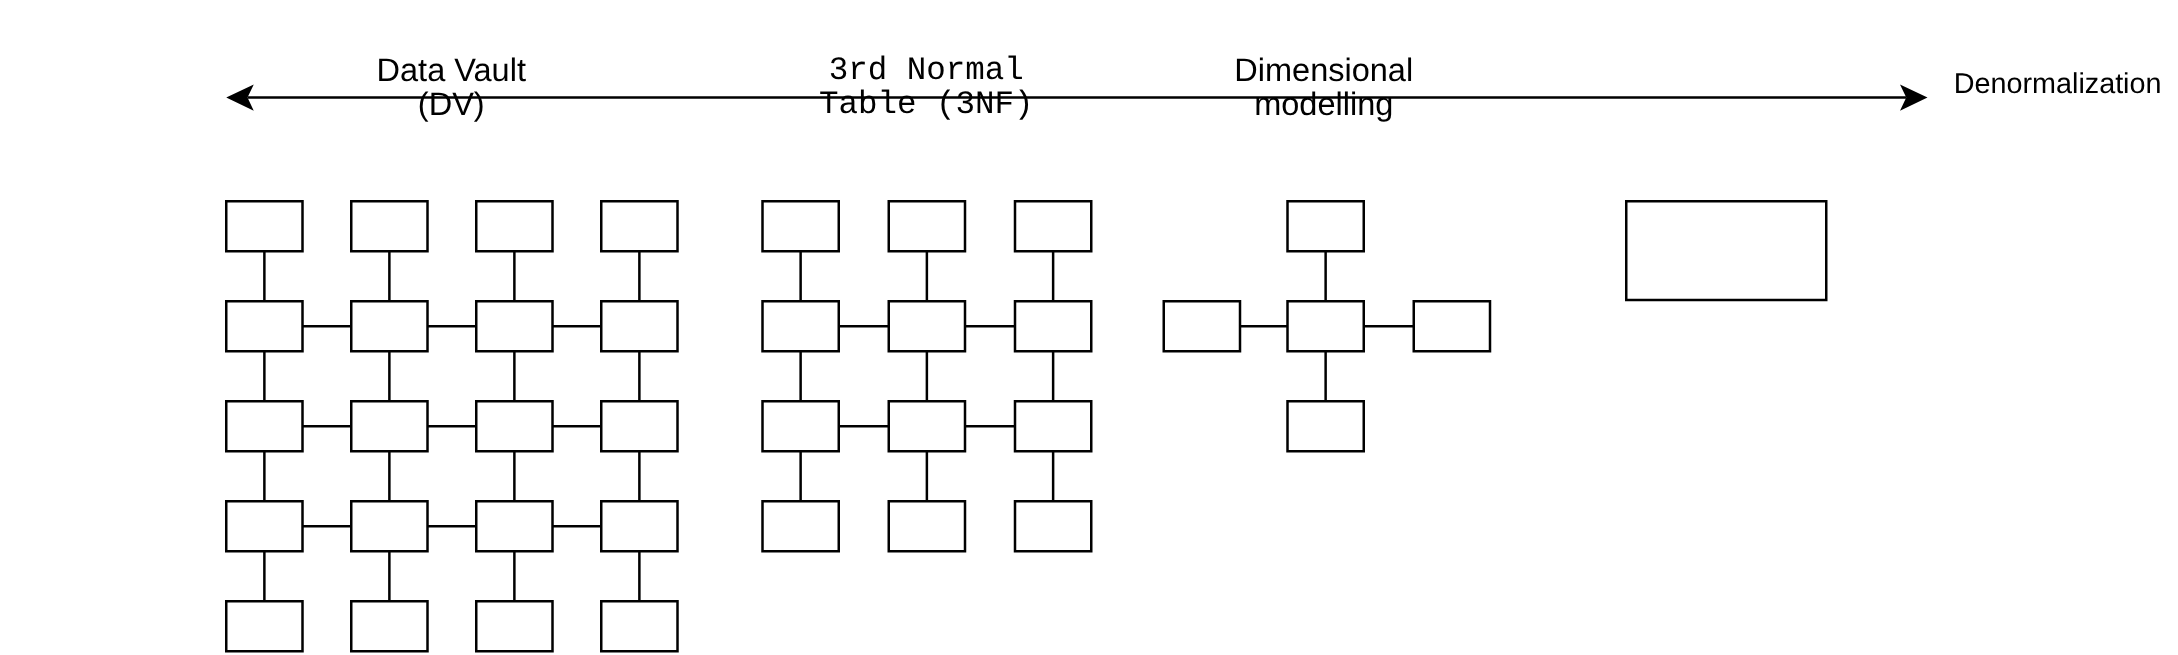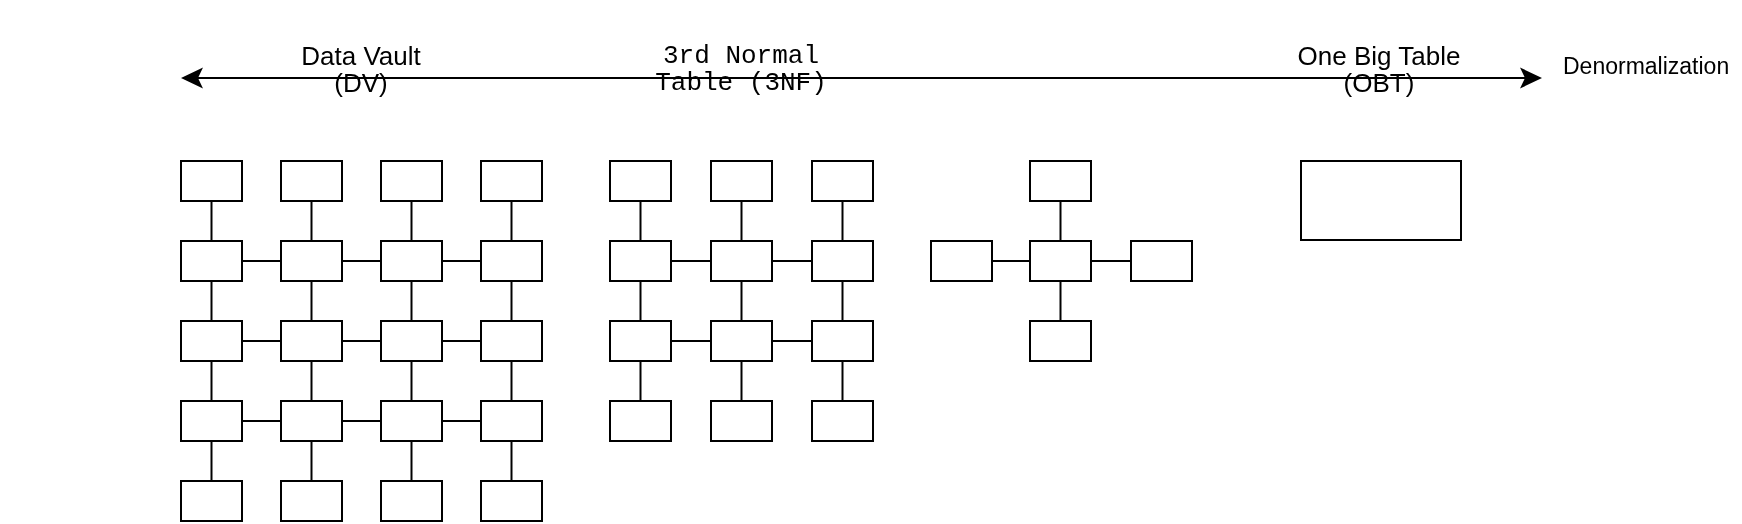--- a/index.html
+++ b/index.html
@@ -41,25 +41,25 @@
   <div class="approach-label" style="left: 361px;">
     <div>Data Vault</div>
     <div>(DV)</div>
   </div>
 
   <div class="approach-label" style="left: 741px; font-family: Liberation Mono, monospace;">
     <div>3rd Normal</div>
     <div>Table (3NF)</div>
   </div>
 
+  <div class="approach-label" style="left: 1059px;">
+    <div>Dimensional</div>
+    <div>modelling</div>
+  </div>
 
-  <div class="approach-label" style="left: 1379px;">
-    <div>One Big Table</div>
-    <div>(OBT)</div>
-  </div>
 
   <div class="axis-label axis-right">Denormalization</div>
 
   <svg class="diagram" width="1742" height="524" viewBox="0 0 1742 524">
       <line x1="211.5" y1="201" x2="211.5" y2="241" stroke="#000000" stroke-width="2"></line>
       <line x1="211.5" y1="281" x2="211.5" y2="321" stroke="#000000" stroke-width="2"></line>
       <line x1="211.5" y1="361" x2="211.5" y2="401" stroke="#000000" stroke-width="2"></line>
       <line x1="211.5" y1="441" x2="211.5" y2="481" stroke="#000000" stroke-width="2"></line>
       <line x1="311.5" y1="201" x2="311.5" y2="241" stroke="#000000" stroke-width="2"></line>
       <line x1="311.5" y1="281" x2="311.5" y2="321" stroke="#000000" stroke-width="2"></line>

